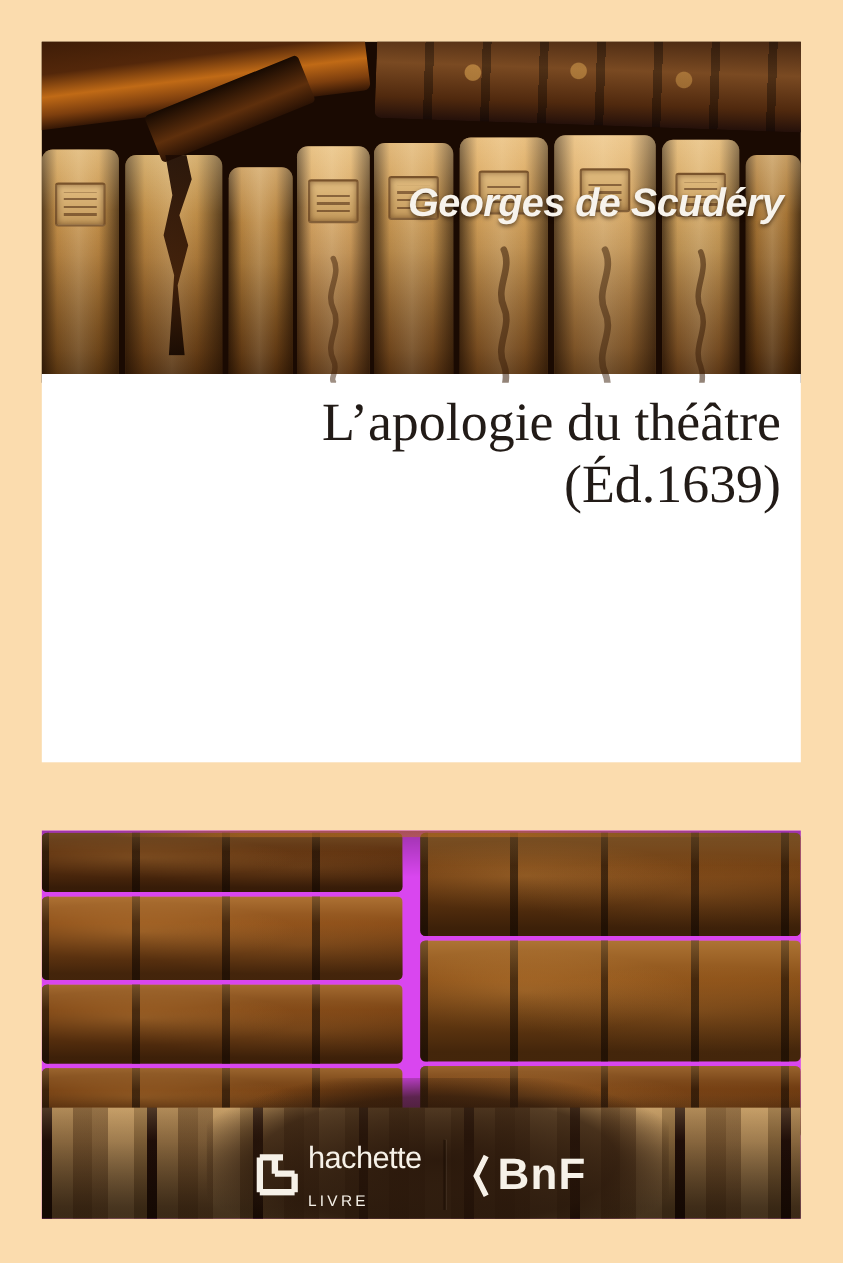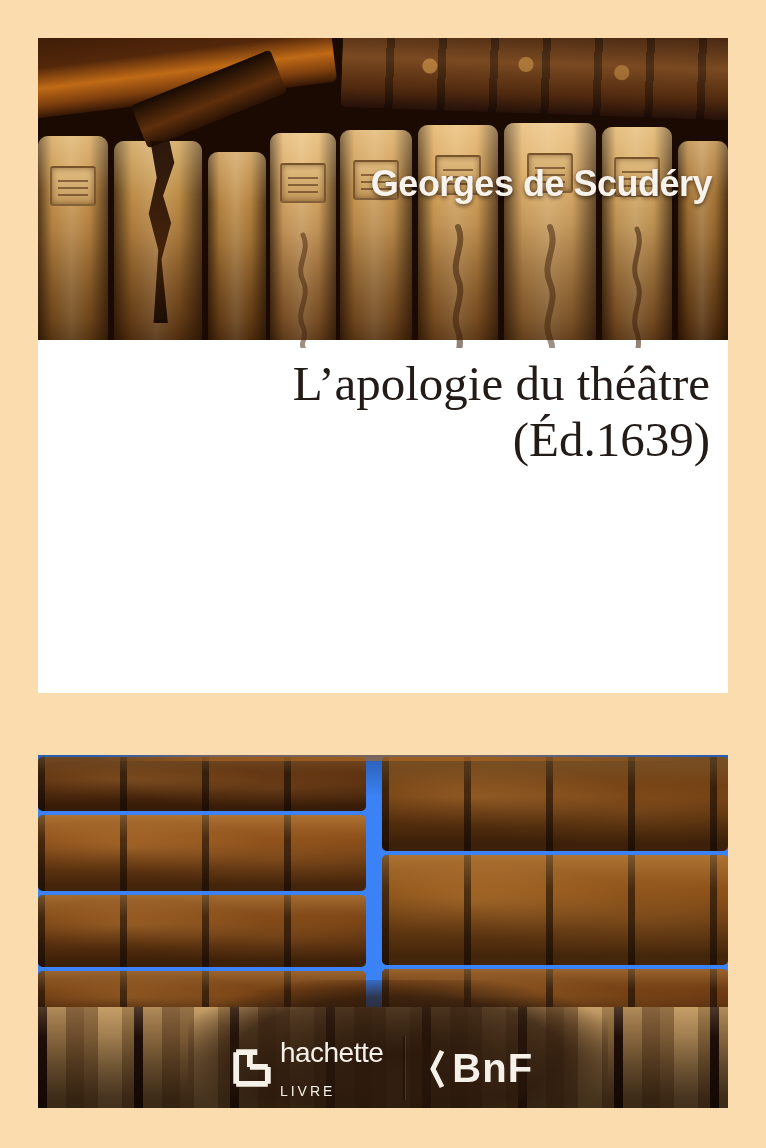--- a/index.html
+++ b/index.html
@@ -1,21 +1,21 @@
 <!DOCTYPE html>
 <html><head>
 <meta charset="utf-8">
 <style>
   html,body{margin:0;padding:0;background:#fbdcae;}
   .page{position:relative;width:766px;height:1148px;background:#fbdcae;overflow:hidden;
         font-family:"Liberation Sans",sans-serif;}
 
   
   .photo-top{position:absolute;left:38px;top:38px;width:690px;height:310px;
-             background:#1a0a02;overflow:hidden;}
+             background:#1a0a02;overflow:hidden;font-style:italic;}
   .hbook-a{position:absolute;left:-36px;top:-40px;width:330px;height:104px;
            transform:rotate(-7deg);border-radius:6px;
            background:linear-gradient(180deg,#2e1505 0%,#53270a 52%,#c06a16 72%,#7e3f0e 88%,#351705 100%);}
   .hbook-a2{position:absolute;left:96px;top:38px;width:150px;height:46px;transform:rotate(-22deg);
            background:linear-gradient(180deg,#170a02,#5e2f0c 60%,#2a1204);border-radius:4px;}
   .hbook-b{position:absolute;right:-14px;top:-22px;width:400px;height:98px;transform:rotate(2deg);
            border-radius:6px;
            background:
              radial-gradient(circle at 22% 55%, rgba(235,178,88,.5) 0 7px, transparent 8px),
              radial-gradient(circle at 46% 50%, rgba(235,178,88,.45) 0 7px, transparent 8px),
@@ -44,21 +44,21 @@
           font-weight:bold;font-size:36px;line-height:1;color:#f7f3ec;letter-spacing:-.5px;
           text-shadow:0 2px 4px rgba(20,8,0,.6);}
 
   
   .white-panel{position:absolute;left:38px;top:340px;width:690px;height:353px;background:#ffffff;}
   .title{position:absolute;right:18px;top:16px;text-align:right;
          font-family:"Liberation Serif",serif;font-size:49px;line-height:1.15;color:#221b17;}
 
   
   .photo-bottom{position:absolute;left:38px;top:755px;width:690px;height:353px;
-                background:#3b82f6;overflow:hidden;}
+                background:#d946ef;overflow:hidden;}
   .stack{position:absolute;top:0;bottom:0;}
   .brow{position:absolute;left:0;right:0;border-radius:5px;
         background:
           radial-gradient(ellipse at 28% 42%, rgba(250,178,88,.28), transparent 42%),
           radial-gradient(ellipse at 72% 58%, rgba(250,168,78,.20), transparent 46%),
           var(--b);}
   .brow::before{content:"";position:absolute;inset:0;border-radius:inherit;
         background:repeating-linear-gradient(90deg,rgba(10,4,0,.55) 0 7px,rgba(10,4,0,0) 7px 82px);}
   .brow::after{content:"";position:absolute;inset:0;border-radius:inherit;
         background:linear-gradient(180deg,rgba(255,198,116,.30),rgba(0,0,0,0) 32%,rgba(10,3,0,.55) 92%);}

